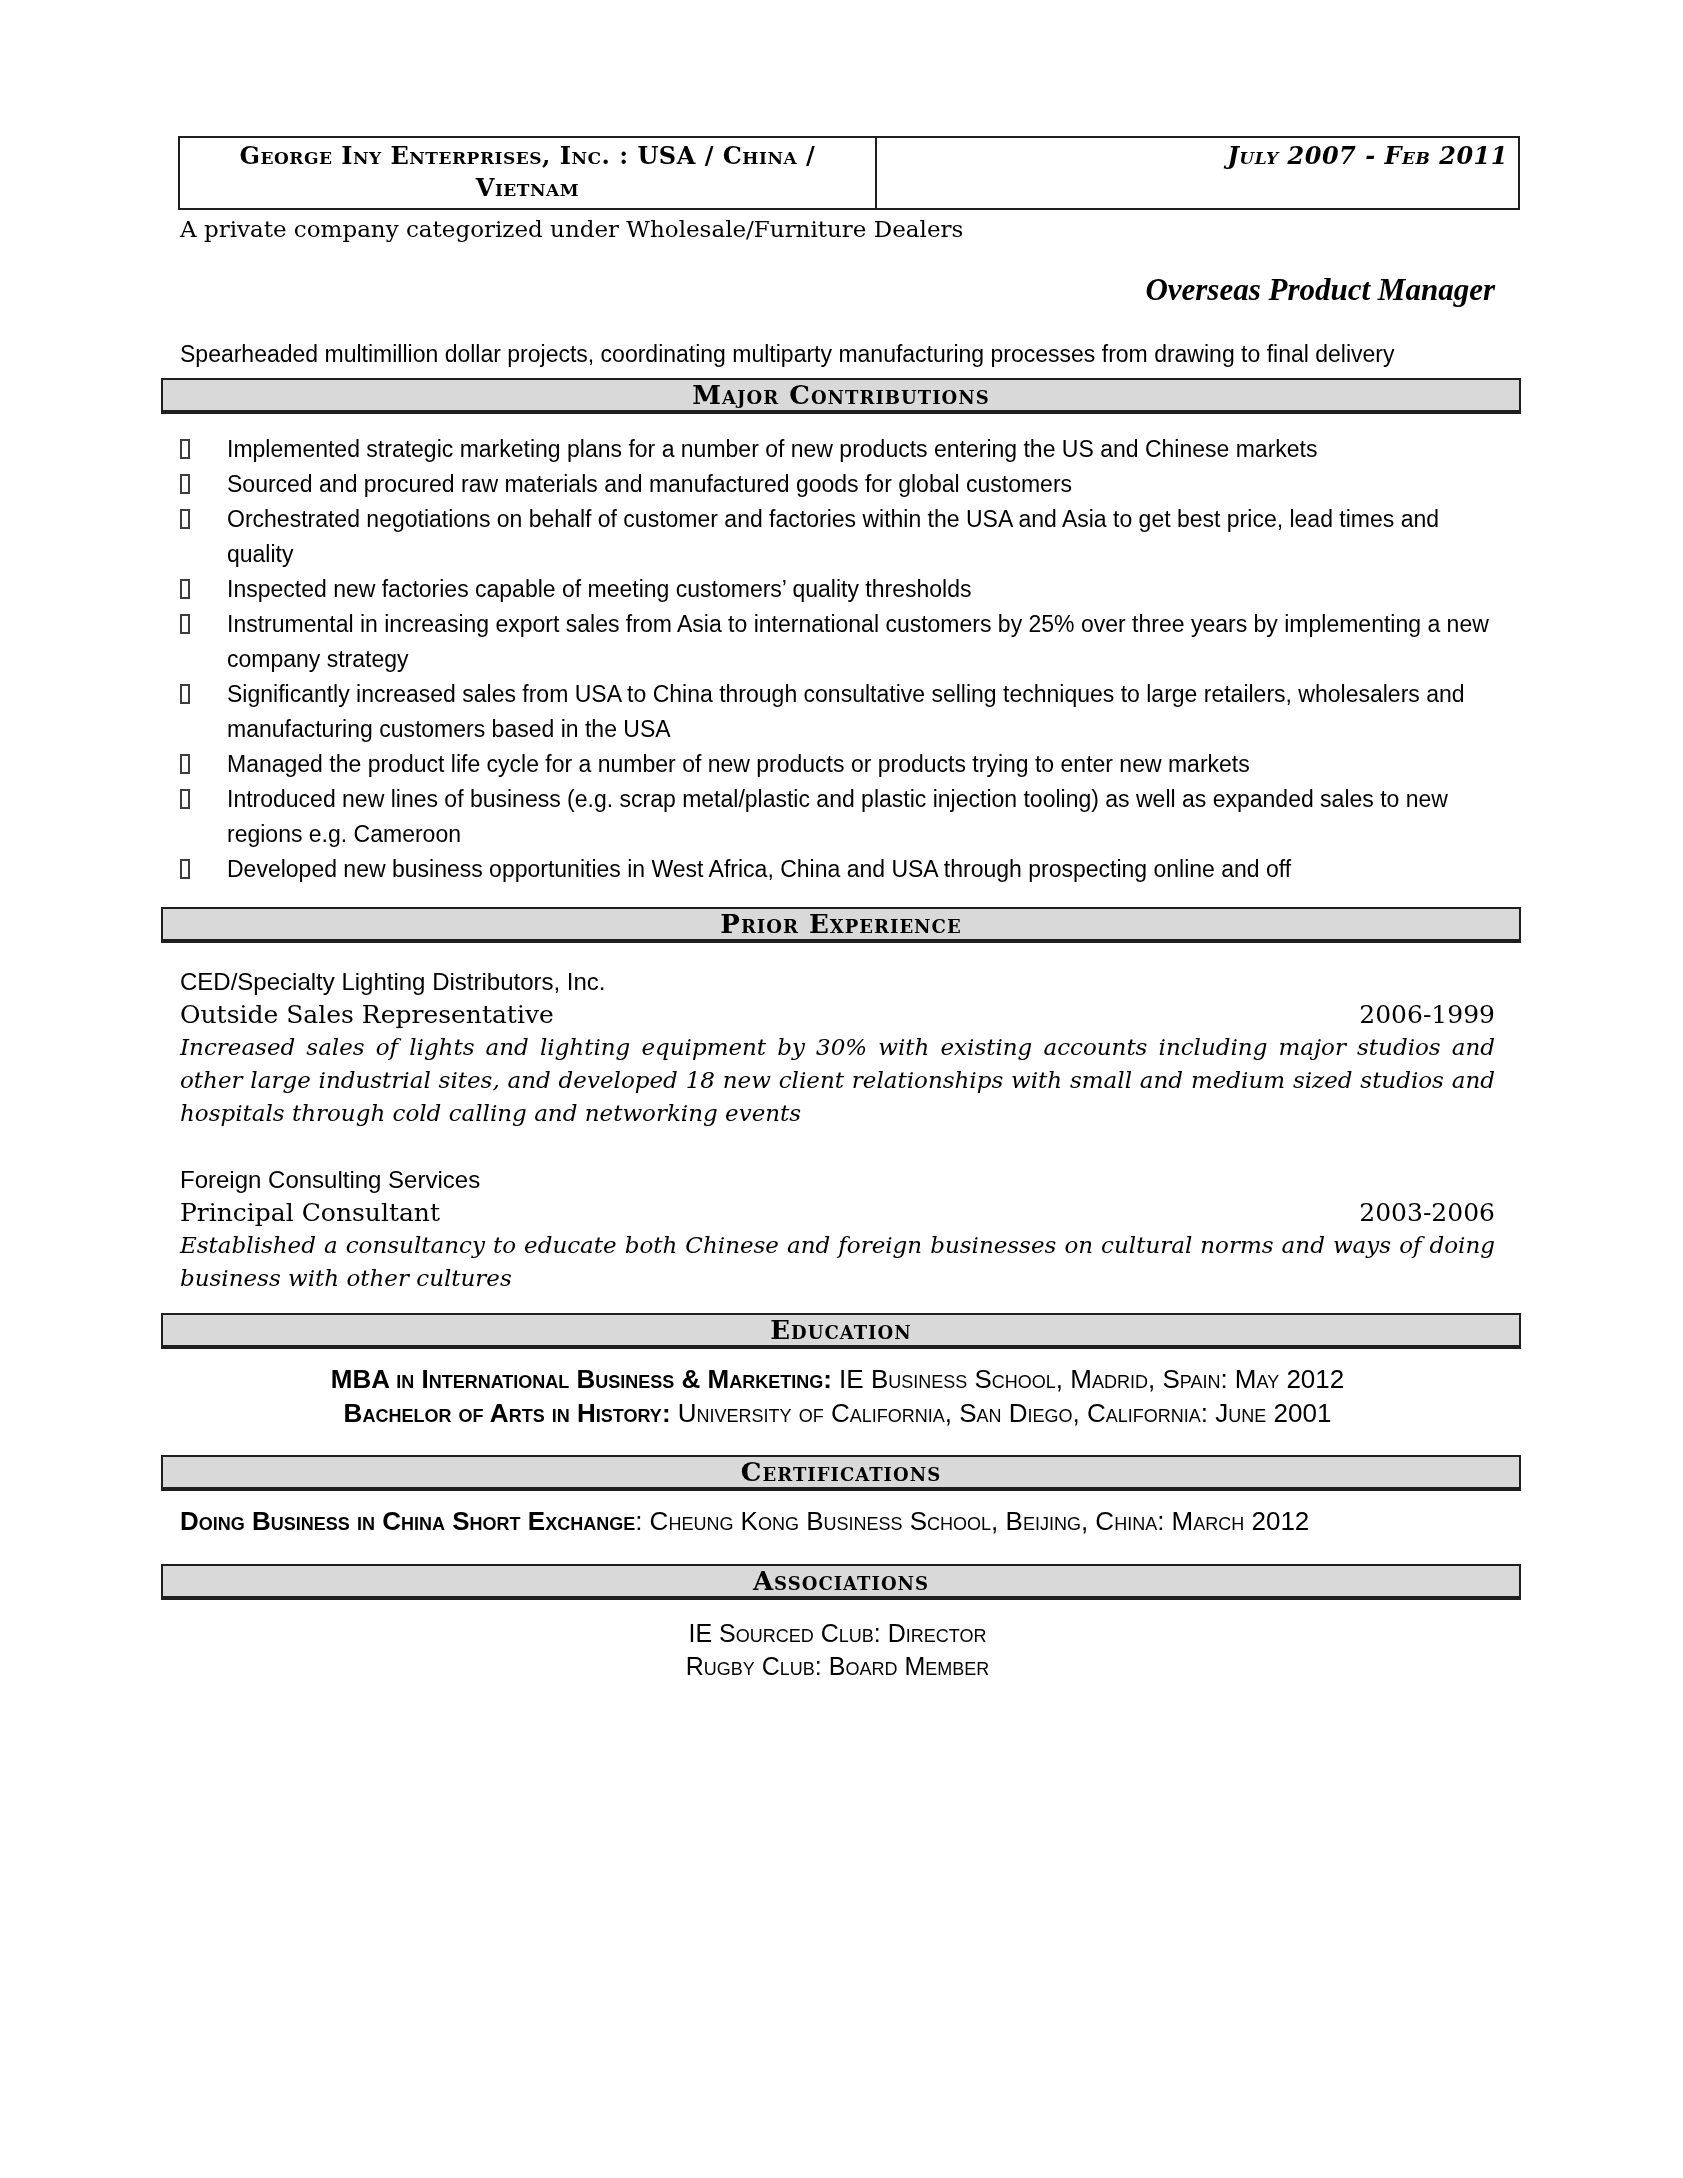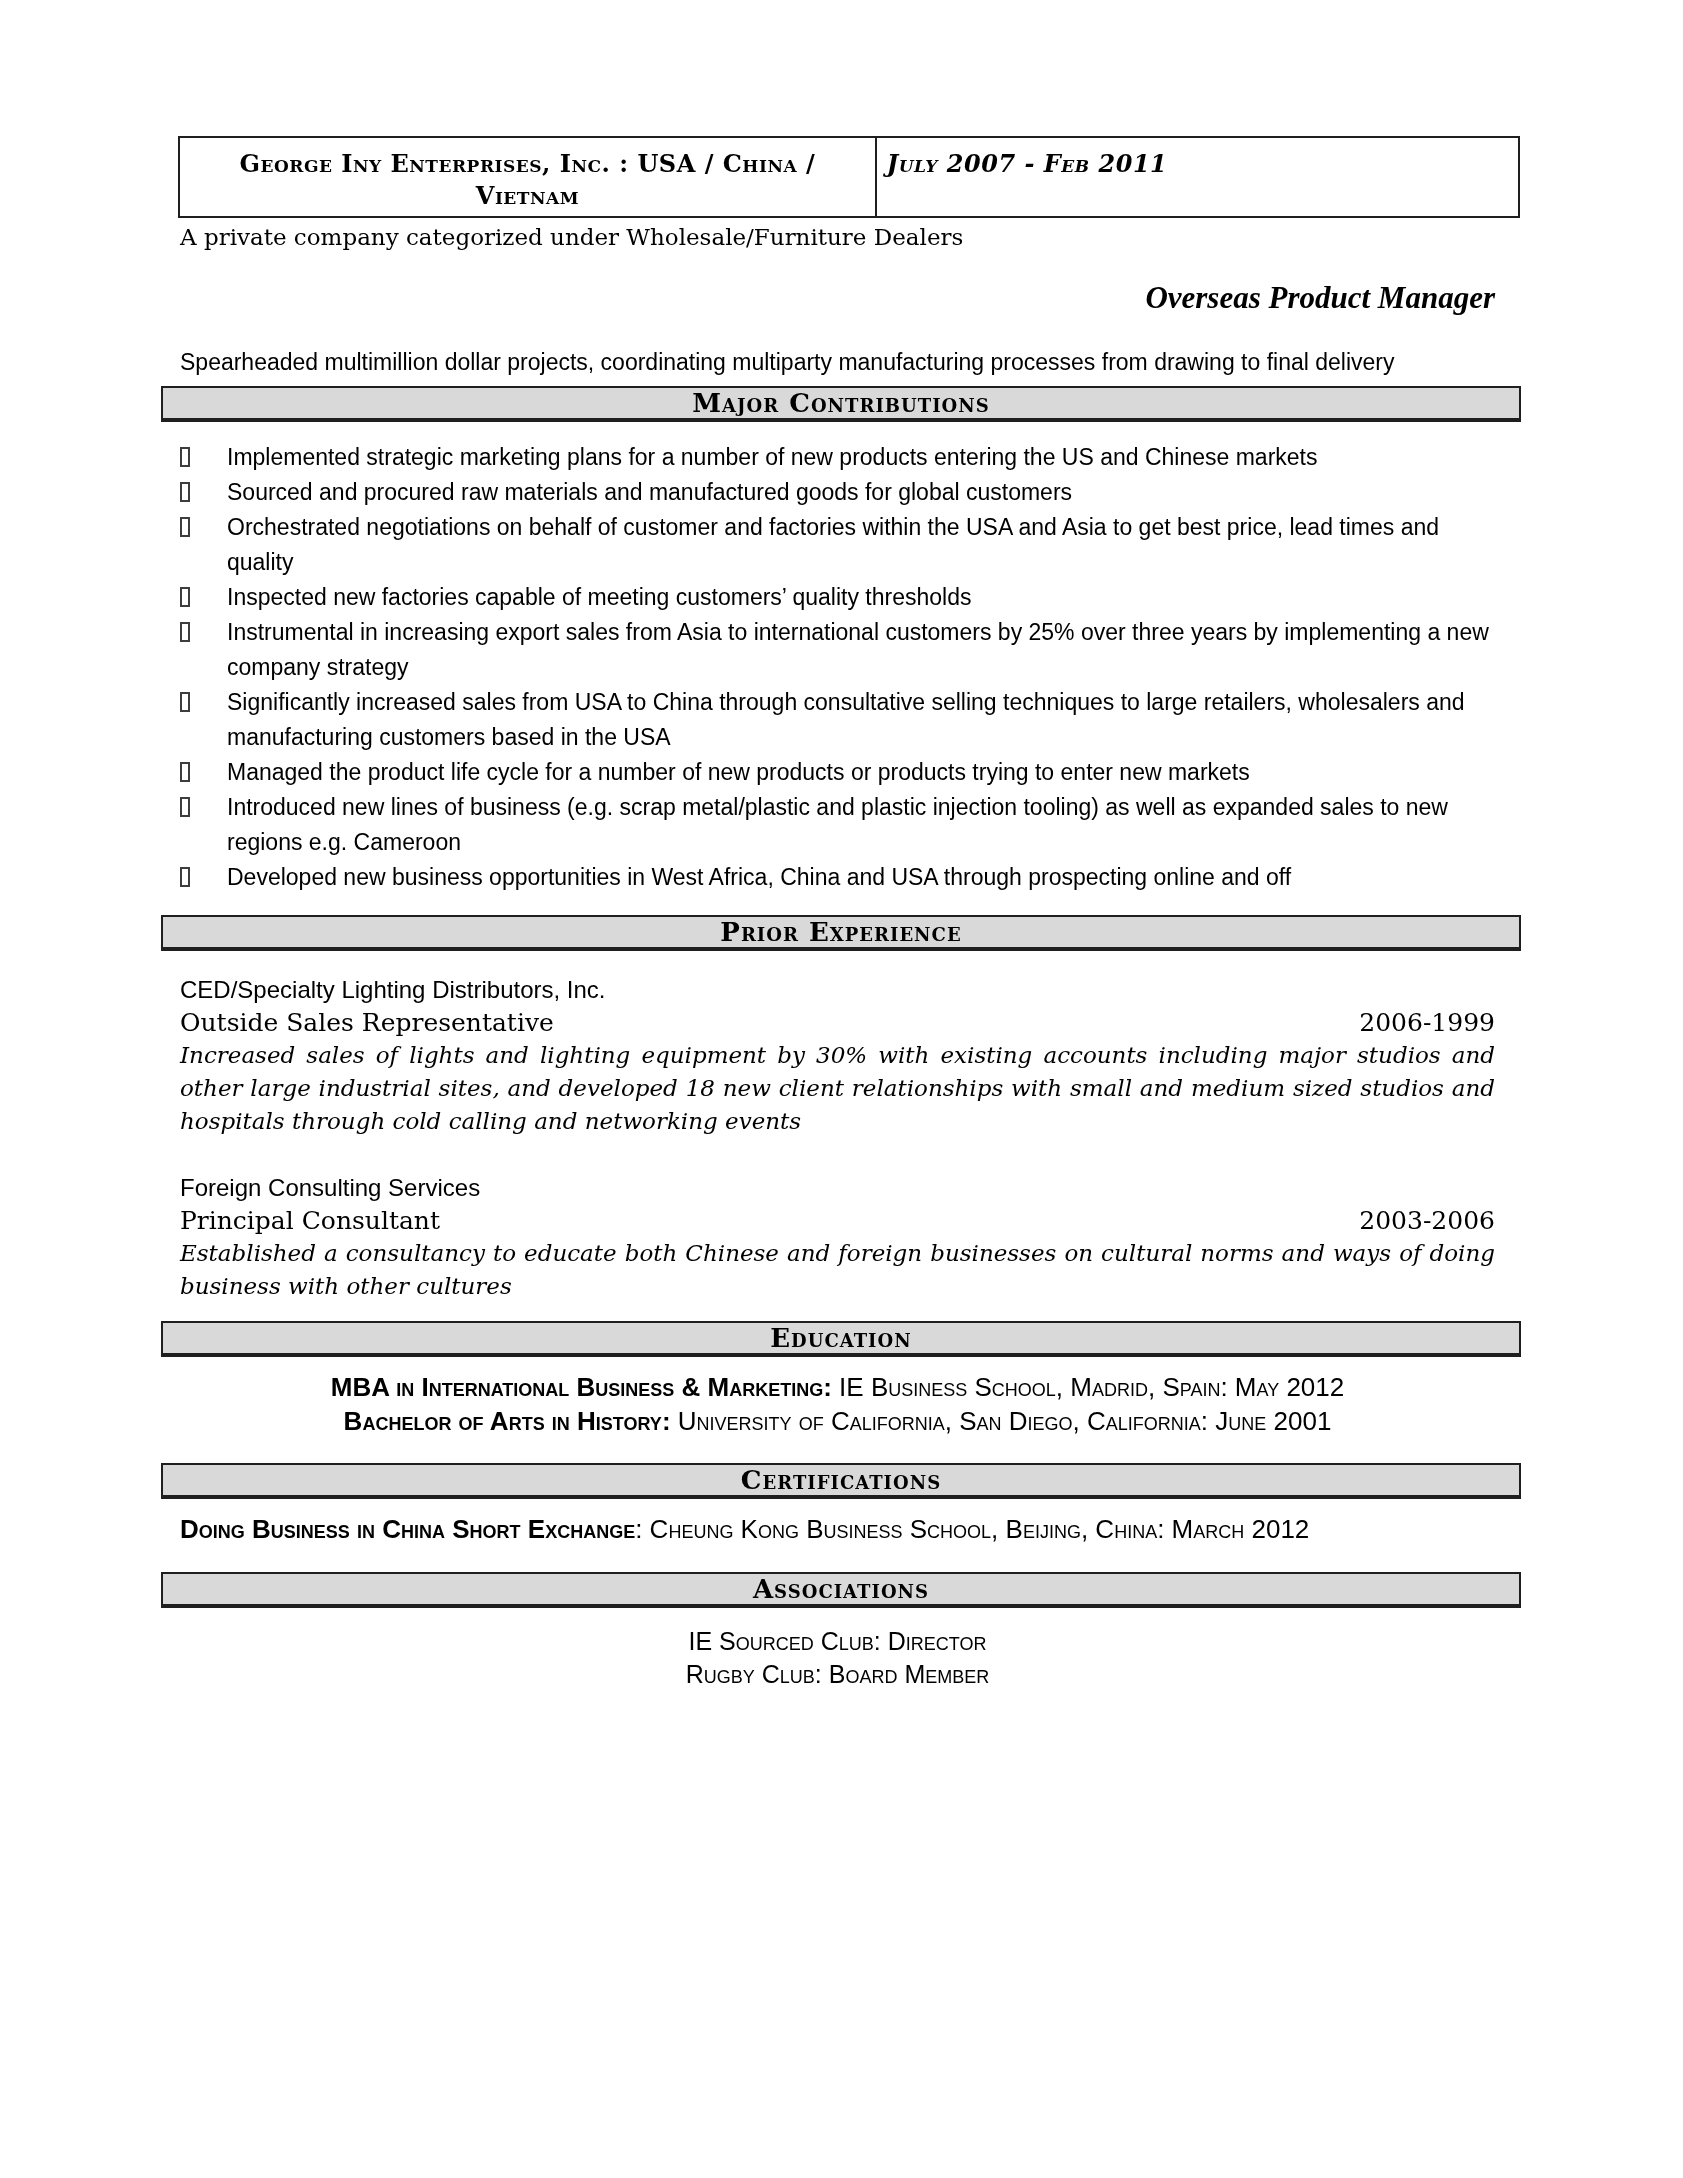--- a/index.html
+++ b/index.html
@@ -7,28 +7,28 @@
   html,body { margin:0; padding:0; background:#e8e8e8; }
   .page {
     position:relative; width:1683px; height:2178px;
     background:var(--page-bg); color:var(--ink); overflow:hidden;
     font-family:"Liberation Sans", sans-serif;
   }
   .doc { position:absolute; left:161px; top:136px; width:1360px; }
 
   
   .header-table { border-collapse:collapse; table-layout:fixed; margin-left:17px; width:1342px; }
-  .header-table td { border:2px solid var(--bar-border); vertical-align:top; padding:10px 10px 4px; }
+  .header-table td { border:2px solid var(--bar-border); vertical-align:top; padding:2px 10px 4px; }
   .cell-company { width:52%; text-align:center; }
   .serif-caps {
     font-family:"DejaVu Serif", serif; font-weight:bold; font-variant:small-caps;
     font-size:24px; line-height:32px; letter-spacing:0.5px;
   }
   .cell-company .line { display:block; }
-  .cell-dates { text-align:left; }
+  .cell-dates { text-align:right; }
   .cell-dates .serif-caps { font-style:italic; }
 
   .subtitle {
     margin:4px 0 0 19px; width:1315px;
     font-family:"DejaVu Serif", serif; font-size:23px; line-height:31px;
   }
   .job-title {
     margin:25px 0 0 19px; width:1315px; text-align:right;
     font-family:Liberation Serif, serif; font-style:italic; font-weight:bold;
     font-size:31px; line-height:40px;

